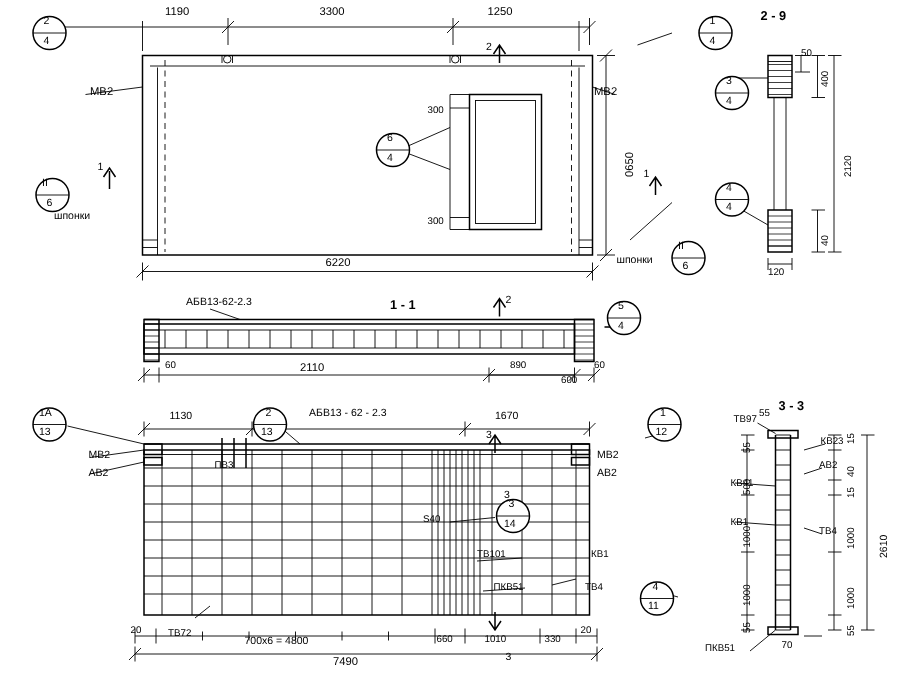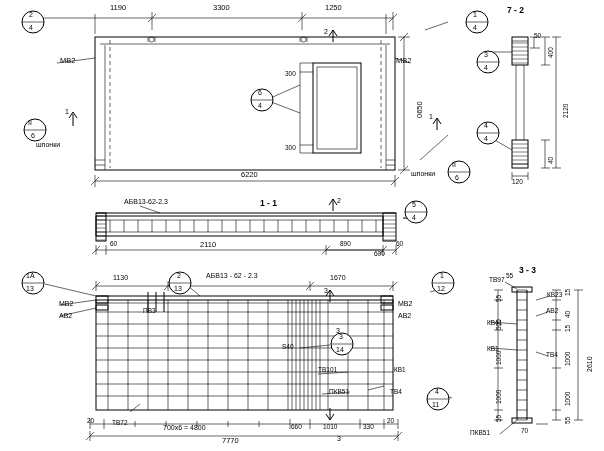--- a/index.html
+++ b/index.html
@@ -244,33 +244,33 @@
 <div class="t s7" style="left:452px;top:161px">II</div>
 <div class="t s7" style="left:455px;top:174px">6</div>
 <div class="t s7" style="left:484px;top:51px">3</div>
 <div class="t s7" style="left:484px;top:64px">4</div>
 <div class="t s7" style="left:484px;top:122px">4</div>
 <div class="t s7" style="left:484px;top:135px">4</div>
 
 <div class="t" style="left:110px;top:4px">1190</div>
 <div class="t" style="left:213px;top:4px">3300</div>
 <div class="t" style="left:325px;top:4px">1250</div>
-<div class="t" style="left:241px;top:171px">6220</div>
+<div class="t" style="left:217px;top:171px">6220</div>
 <div class="t v" style="left:416px;top:118px;transform:rotate(-90deg)">0650</div>
 <div class="t" style="left:60px;top:57px">МВ2</div>
 <div class="t" style="left:396px;top:57px">МВ2</div>
 <div class="t s6" style="left:285px;top:71px">300</div>
 <div class="t s6" style="left:285px;top:145px">300</div>
 <div class="t s7" style="left:36px;top:141px">шпонки</div>
 <div class="t s7" style="left:411px;top:170px">шпонки</div>
 <div class="t s7" style="left:65px;top:108px">1</div>
 <div class="t s7" style="left:324px;top:28px">2</div>
 <div class="t s7" style="left:429px;top:113px">1</div>
 
-<div class="t s8 b" style="left:507px;top:6px">7 - 2</div>
+<div class="t s8 b" style="left:507px;top:6px">2 - 9</div>
 <div class="t s6" style="left:534px;top:33px">50</div>
 <div class="t s6 v" style="left:548px;top:58px;transform:rotate(-90deg)">400</div>
 <div class="t s6 v" style="left:563px;top:118px;transform:rotate(-90deg)">2120</div>
 <div class="t s6 v" style="left:548px;top:164px;transform:rotate(-90deg)">40</div>
 <div class="t s6" style="left:512px;top:179px">120</div>
 
 <div class="t s8 b" style="left:260px;top:199px">1 - 1</div>
 <div class="t s7" style="left:124px;top:198px">АБВ13-62-2.3</div>
 <div class="t s6" style="left:110px;top:241px">60</div>
 <div class="t" style="left:200px;top:241px">2110</div>
@@ -306,21 +306,21 @@
 <div class="t s6" style="left:329px;top:389px">ПКВ51</div>
 <div class="t s6" style="left:390px;top:389px">ТВ4</div>
 <div class="t s6" style="left:112px;top:420px">ТВ72</div>
 
 <div class="t s6" style="left:87px;top:418px">20</div>
 <div class="t s7" style="left:163px;top:424px">700х6 = 4800</div>
 <div class="t s6" style="left:291px;top:424px">660</div>
 <div class="t s6" style="left:323px;top:424px">1010</div>
 <div class="t s6" style="left:363px;top:424px">330</div>
 <div class="t s6" style="left:387px;top:418px">20</div>
-<div class="t" style="left:222px;top:437px">7770</div>
+<div class="t" style="left:222px;top:437px">7490</div>
 <div class="t s7" style="left:324px;top:287px">3</div>
 <div class="t s7" style="left:336px;top:327px">3</div>
 <div class="t s7" style="left:337px;top:435px">3</div>
 
 <div class="t s8 b" style="left:519px;top:266px">3 - 3</div>
 <div class="t s6" style="left:489px;top:277px">ТВ97</div>
 <div class="t s6" style="left:547px;top:292px">КВ23</div>
 <div class="t s6" style="left:487px;top:320px">КВ41</div>
 <div class="t s6" style="left:546px;top:308px">АВ2</div>
 <div class="t s6" style="left:487px;top:346px">КВ1</div>

